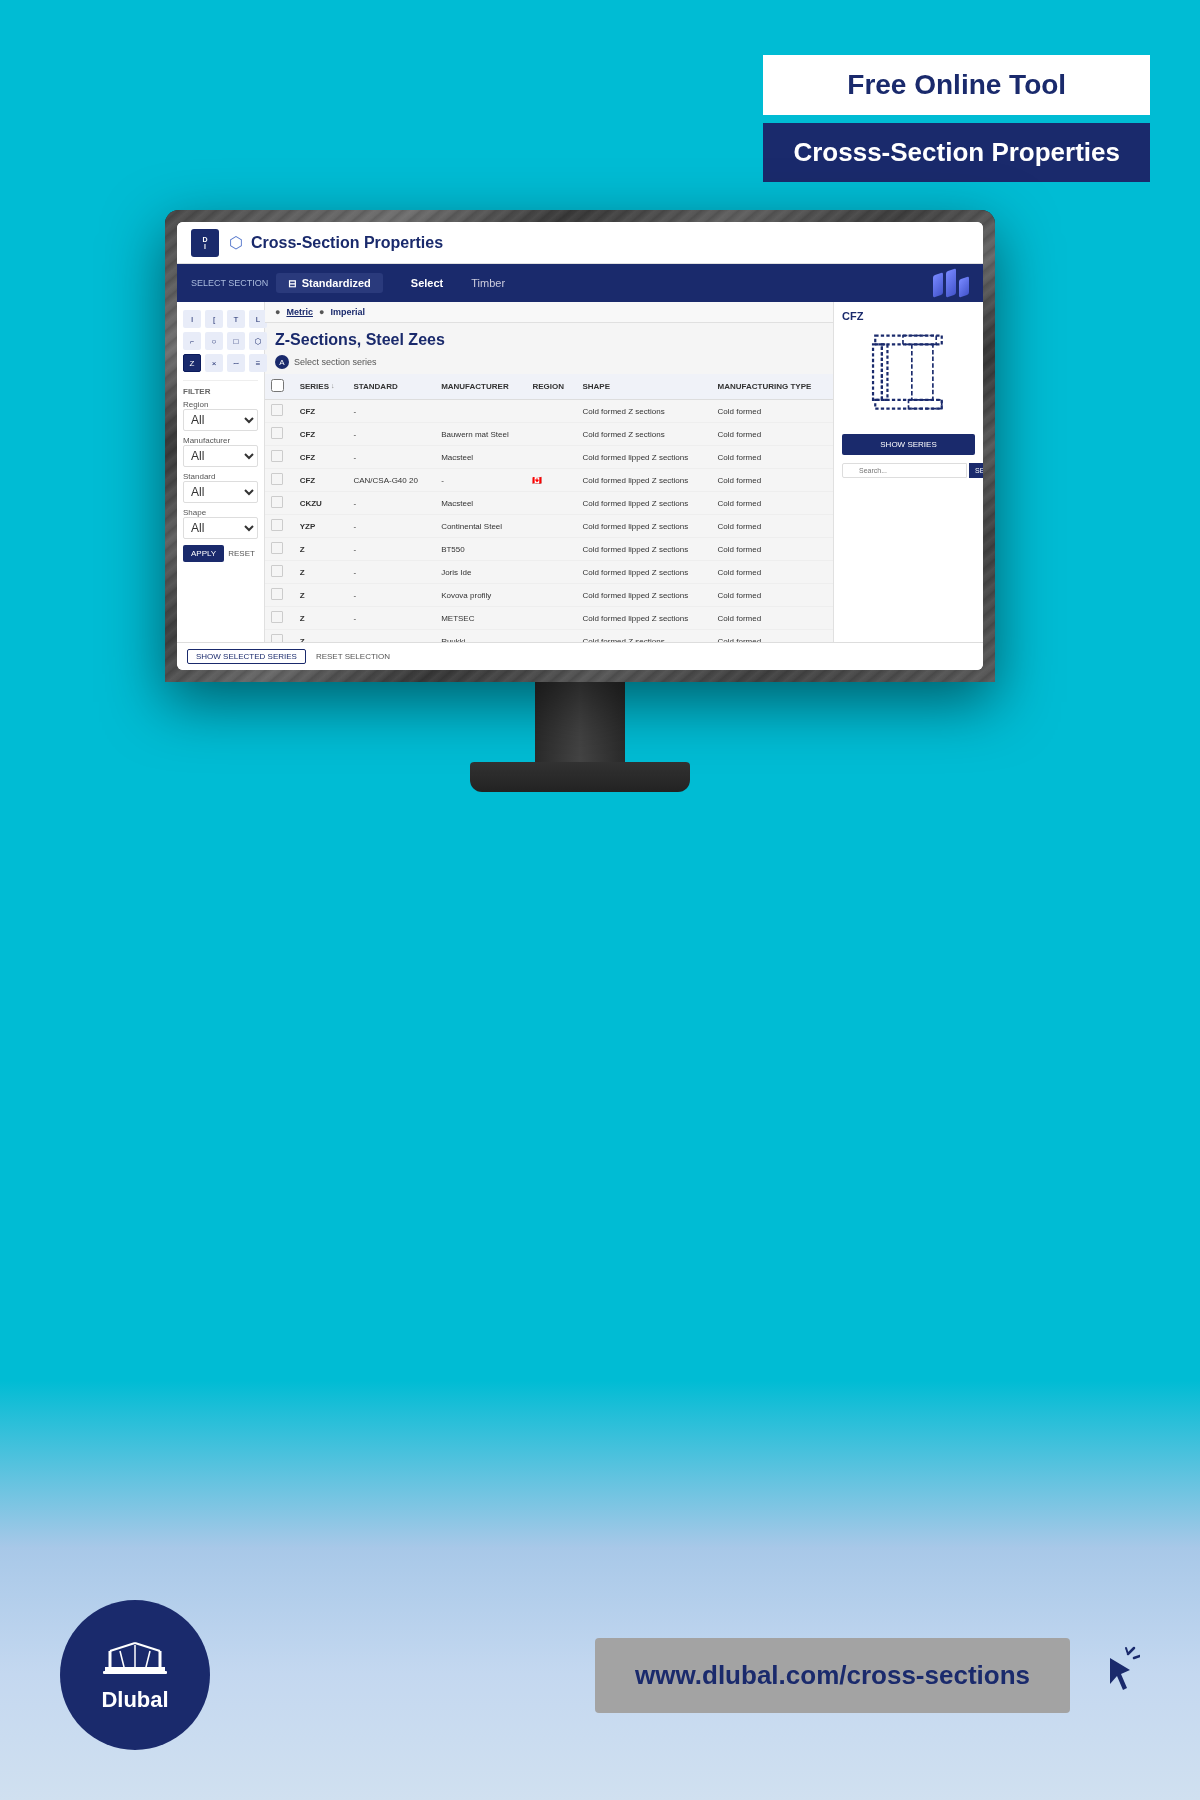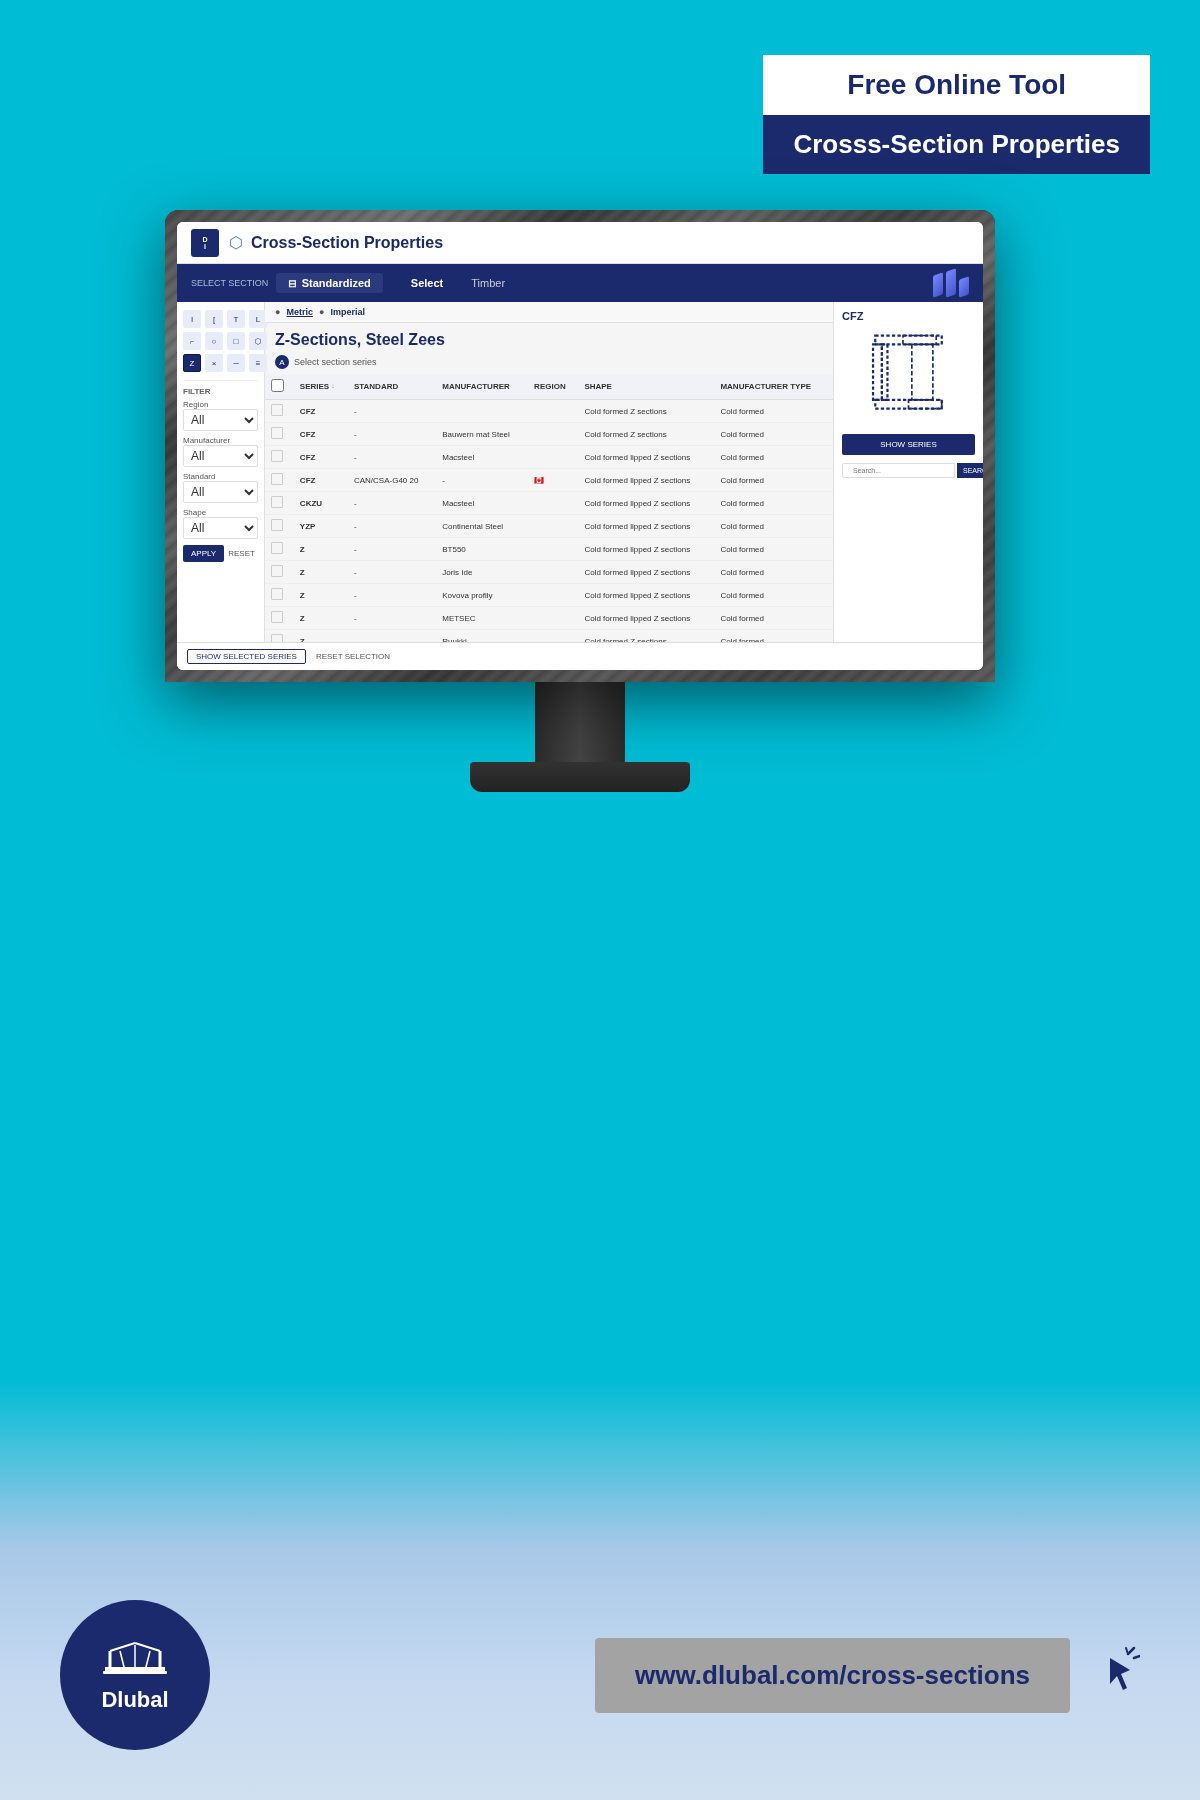--- a/index.html
+++ b/index.html
@@ -20,21 +20,21 @@
       position: relative;
     }
 
     
     .label-box {
       position: absolute;
       right: 50px;
       top: 55px;
       display: flex;
       flex-direction: column;
-      gap: 0;
+      gap: 8px;
     }
     .free-online-tool {
       background: white;
       color: #1a2a6c;
       font-size: 28px;
       font-weight: bold;
       padding: 14px 30px;
       text-align: center;
     }
     .cross-section-label {
@@ -399,21 +399,21 @@
       margin-bottom: 8px;
     }
     .search-row {
       display: flex;
       gap: 2px;
     }
     .search-input-sm {
       flex: 1;
       font-size: 7px;
       border: 1px solid #ddd;
-      padding: 3px 10px;
+      padding: 3px 16px;
       border-radius: 2px 0 0 2px;
     }
     .btn-search {
       background: #1a2a6c;
       color: white;
       font-size: 7px;
       padding: 3px 6px;
       border: none;
       cursor: pointer;
       border-radius: 0 2px 2px 0;
@@ -582,21 +582,21 @@
                     <th>
                       <div class="th-sort">
                         <span>SERIES</span>
                         <span class="sort-arrow">↓</span>
                       </div>
                     </th>
                     <th>STANDARD</th>
                     <th>MANUFACTURER</th>
                     <th>REGION</th>
                     <th>SHAPE</th>
-                    <th>MANUFACTURER TYPE</th>
+                    <th>MANUFACTURING TYPE</th>
                   </tr>
                 </thead>
                 <tbody id="table-body">
                 <tr>
       <td><span class="checkbox-cell"></span></td>
       <td class="series-name">CFZ</td>
       <td>-</td>
       <td></td>
       <td></td>
       <td>Cold formed Z sections</td>

